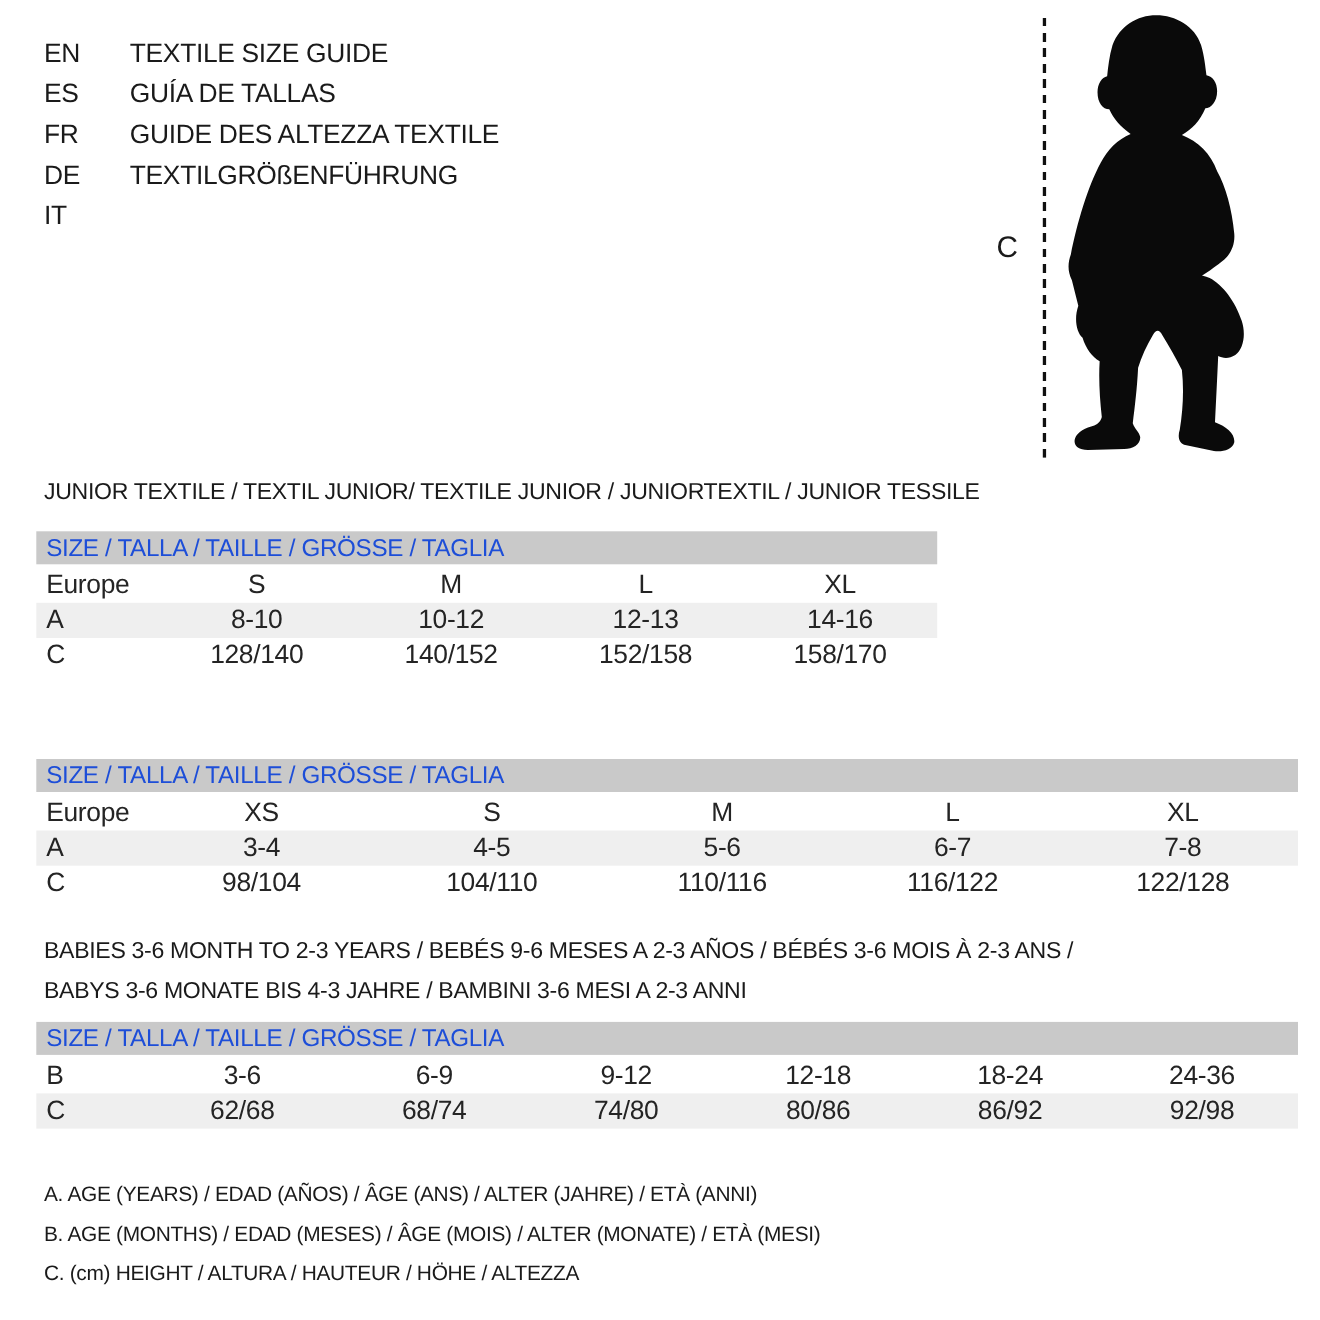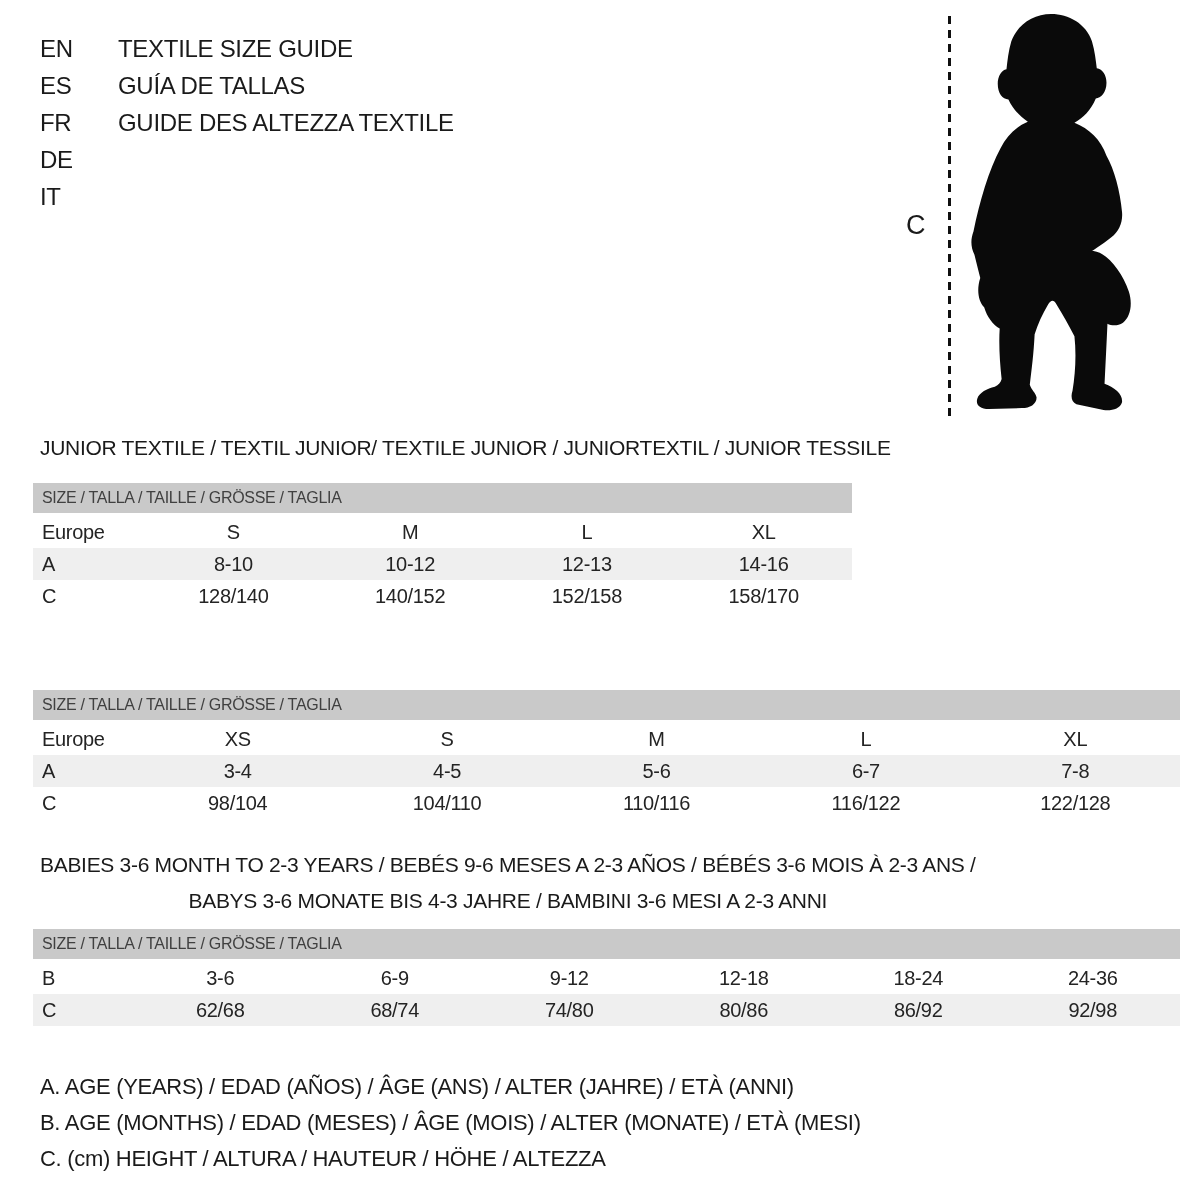--- a/index.html
+++ b/index.html
@@ -13,38 +13,38 @@
   .lang-row{display:flex;height:37px;align-items:center;font-size:24px;}
   .lang-code{width:78px;}
   
   .height-line{
     position:absolute;left:948px;top:16px;width:3px;height:400px;
     background:repeating-linear-gradient(to bottom,#101010 0 8px,transparent 8px 14px);
   }
   .height-label{position:absolute;left:906px;top:210px;font-size:27px;}
   .silhouette{position:absolute;left:962px;top:12px;}
   
-  .sec-title{position:absolute;left:40px;font-size:21px;white-space:nowrap;text-align:center;}
+  .sec-title{position:absolute;left:40px;font-size:21px;white-space:nowrap;}
   .sub{font-size:14px;vertical-align:-3px;letter-spacing:-0.5px;}
   
   .sizetable{position:absolute;left:33px;}
   .band{
-    height:30px;background:#c9c9c9;color:#404040;font-size:16px;line-height:30px;
+    height:30px;background:#c9c9c9;color:#1d4ed8;font-size:22px;line-height:30px;
     padding-left:9px;margin-bottom:3px;box-sizing:border-box;
   }
-  .trow{display:grid;height:32px;align-items:center;font-size:20px;color:#242424;}
+  .trow{display:grid;height:32px;align-items:center;font-size:24px;color:#242424;}
   .junior .trow{grid-template-columns:112px repeat(4,1fr);}
   .children .trow{grid-template-columns:100px repeat(5,1fr);}
   .babies .trow{grid-template-columns:100px repeat(6,1fr);}
   .trow .label{padding-left:9px;text-align:left;}
   .trow .cell{text-align:center;}
   .stripe{background:#efefef;}
   
   .legend{position:absolute;left:40px;top:1069px;}
-  .legend-line{font-size:22px;line-height:36px;white-space:nowrap;}
+  .legend-line{font-size:19px;line-height:36px;white-space:nowrap;}
 </style>
 </head>
 <body>
 
 <div class="canvas">
 
   <div class="lang-block">
     <div class="lang-row">
       <span class="lang-code">EN</span>
       <span class="lang-title">TEXTILE SIZE GUIDE</span>
@@ -52,20 +52,21 @@
     <div class="lang-row">
       <span class="lang-code">ES</span>
       <span class="lang-title">GUÍA DE TALLAS</span>
     </div>
     <div class="lang-row">
       <span class="lang-code">FR</span>
       <span class="lang-title">GUIDE DES ALTEZZA TEXTILE</span>
     </div>
     <div class="lang-row">
       <span class="lang-code">DE</span>
+      <span class="lang-title">TEXTILGRÖßENFÜHRUNG</span>
     </div>
     <div class="lang-row">
       <span class="lang-code">IT</span>
     </div>
   </div>
 
   <div class="height-line"></div>
   <div class="height-label">C</div>
   <svg class="silhouette" width="188" height="400" viewBox="0 0 190 412" preserveAspectRatio="xMidYMid meet">
     <path fill="#0a0a0a" d="

